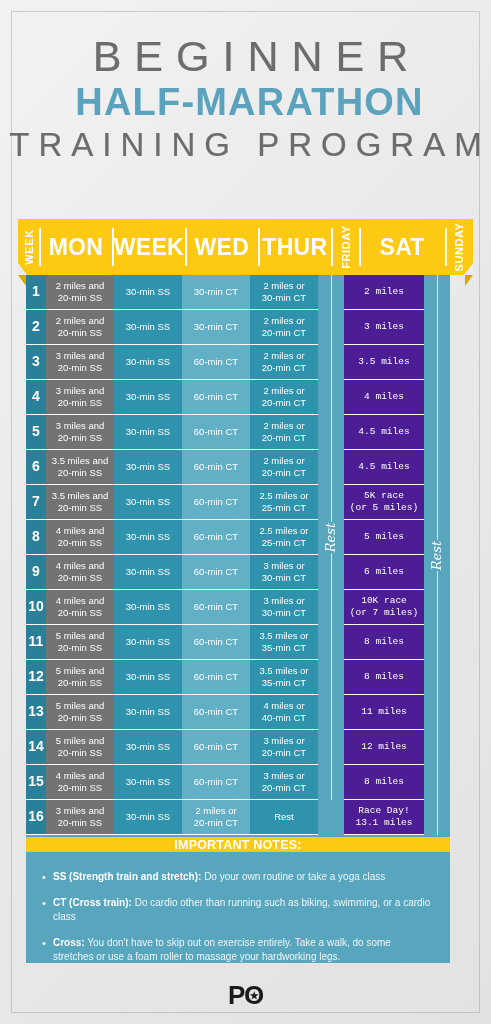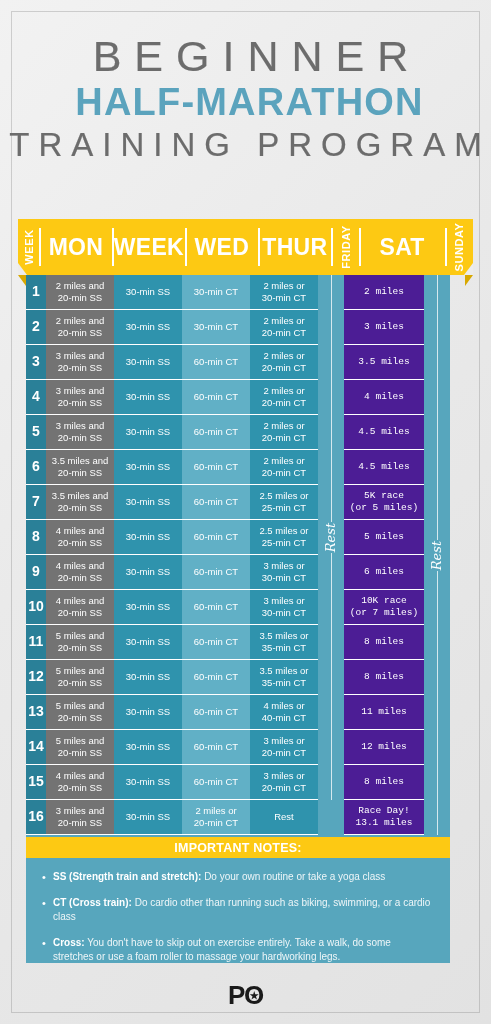--- a/index.html
+++ b/index.html
@@ -196,21 +196,21 @@
     white-space: nowrap;
     padding: 8px 0;
   }
 
   
   .notes-bar {
     position: absolute;
     left: 26px;
     top: 847px;
     width: 424px;
-    height: 21px;
+    height: 15px;
     background: #fdc913;
     color: #ffffff;
     font-weight: bold;
     font-size: 12.5px;
     letter-spacing: 0.2px;
     display: flex;
     align-items: center;
     justify-content: center;
   }
   .notes-body {

